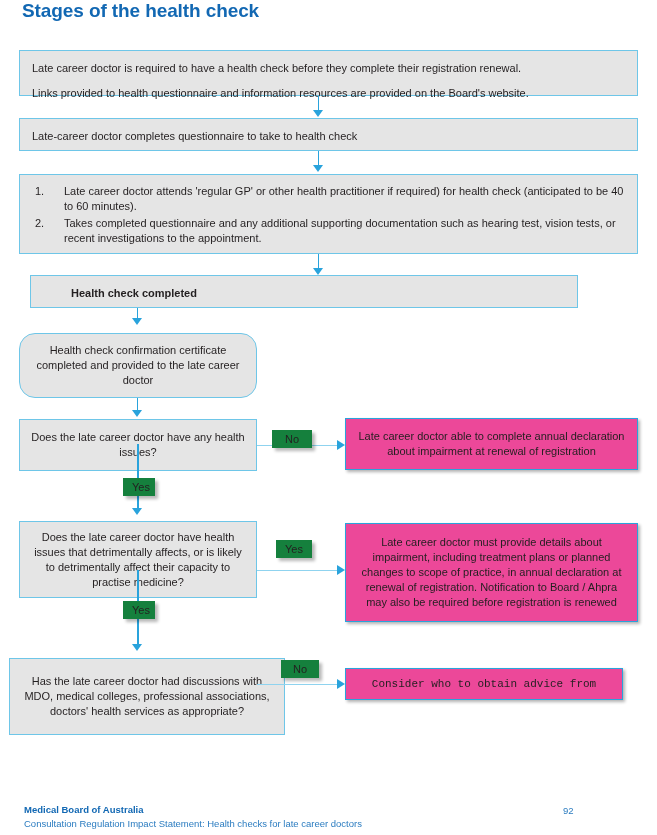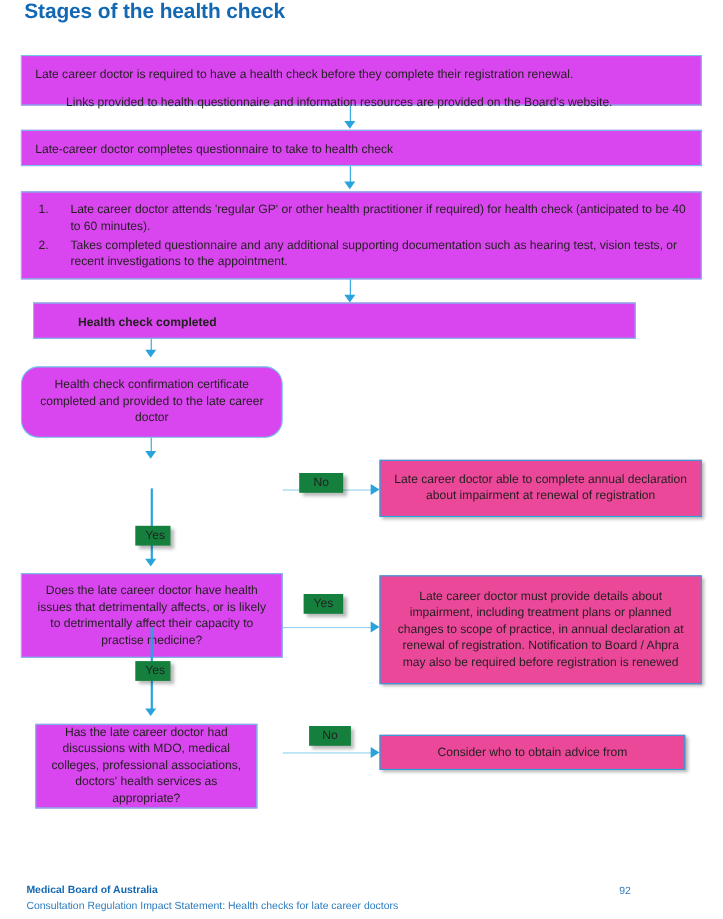--- a/index.html
+++ b/index.html
@@ -31,38 +31,38 @@
     color: #1268b3;
     letter-spacing: -0.1px;
     white-space: nowrap;
   }
 
   
   .node {
     position: absolute;
     box-sizing: border-box;
     border: 1px solid #6ec6e8;
-    background: #d946ef;
+    background: #e5e5e5;
     font-size: 11px;
     line-height: 15px;
     color: #231f20;
   }
   .node.left-align {
     padding: 10px 12px 8px 12px;
     text-align: left;
   }
   .node.center {
     display: flex;
     align-items: center;
     justify-content: center;
     text-align: center;
     padding: 6px 10px;
   }
   .node .line { display: block; }
-  .node .line + .line { margin-top: 10px; margin-left: 28px; }
+  .node .line + .line { margin-top: 10px; }
 
   .node.bold-text { font-weight: bold; }
 
   
   .node.result {
     background: #ec4899;
     border: 1.5px solid #29a3dc;
     box-shadow: 2px 2px 3px rgba(0,0,0,0.30);
   }
 
@@ -194,20 +194,23 @@
   <div class="vline" style="left:137px; top:308px; height:12px;"></div>
   <div class="arrow-down" style="left:132px; top:318px;"></div>
 
   <div class="node center" style="left:19px; top:333px; width:238px; height:65px;border-radius:16px;">
     <span>Health check confirmation certificate completed and provided to the late career doctor</span>
   </div>
 
   <div class="vline" style="left:137px; top:398px; height:14px;"></div>
   <div class="arrow-down" style="left:132px; top:410px;"></div>
 
+  <div class="node center" style="left:19px; top:419px; width:238px; height:52px;">
+    <span>Does the late career doctor have any health issues?</span>
+  </div>
 
   <div class="hline" style="left:257px; top:445px; width:86px;"></div>
   <div class="arrow-right" style="left:337px; top:440px;"></div>
   <div class="edge-label" style="left:272px; top:430px; width:40px;">No</div>
 
   <div class="node result center" style="left:345px; top:418px; width:293px; height:52px;">
     <span>Late career doctor able to complete annual declaration about impairment at renewal of registration</span>
   </div>
 
   <div class="vline thick" style="left:137px; top:444px; height:67px;"></div>
@@ -223,29 +226,29 @@
   <div class="edge-label" style="left:276px; top:540px; width:36px;">Yes</div>
 
   <div class="node result center" style="left:345px; top:523px; width:293px; height:99px;">
     <span>Late career doctor must provide details about impairment, including treatment plans or planned changes to scope of practice, in annual declaration at renewal of registration. Notification to Board / Ahpra may also be required before registration is renewed</span>
   </div>
 
   <div class="vline thick" style="left:137px; top:570px; height:77px;"></div>
   <div class="arrow-down" style="left:132px; top:644px;"></div>
   <div class="edge-label" style="left:123px; top:601px; width:32px;">Yes</div>
 
-  <div class="node center" style="left:32px; top:658px; width:202px; height:77px;">
+  <div class="node center" style="left:9px; top:658px; width:276px; height:77px;">
     <span>Has the late career doctor had discussions with MDO, medical colleges, professional associations, doctors' health services as appropriate?</span>
   </div>
 
   <div class="hline" style="left:257px; top:684px; width:86px;"></div>
   <div class="arrow-right" style="left:337px; top:679px;"></div>
   <div class="edge-label" style="left:281px; top:660px; width:38px;">No</div>
 
-  <div class="node result center" style="left:345px; top:668px; width:278px; height:32px;">
+  <div class="node result center" style="left:345px; top:668px; width:278px; height:32px;font-family:Liberation Mono, monospace;">
     <span>Consider who to obtain advice from</span>
   </div>
 
   <div class="footer-org">Medical Board of Australia</div>
   <div class="footer-sub">Consultation Regulation Impact Statement: Health checks for late career doctors</div>
   <div class="footer-page">92</div>
 
 </div>
 
 </body></html>

